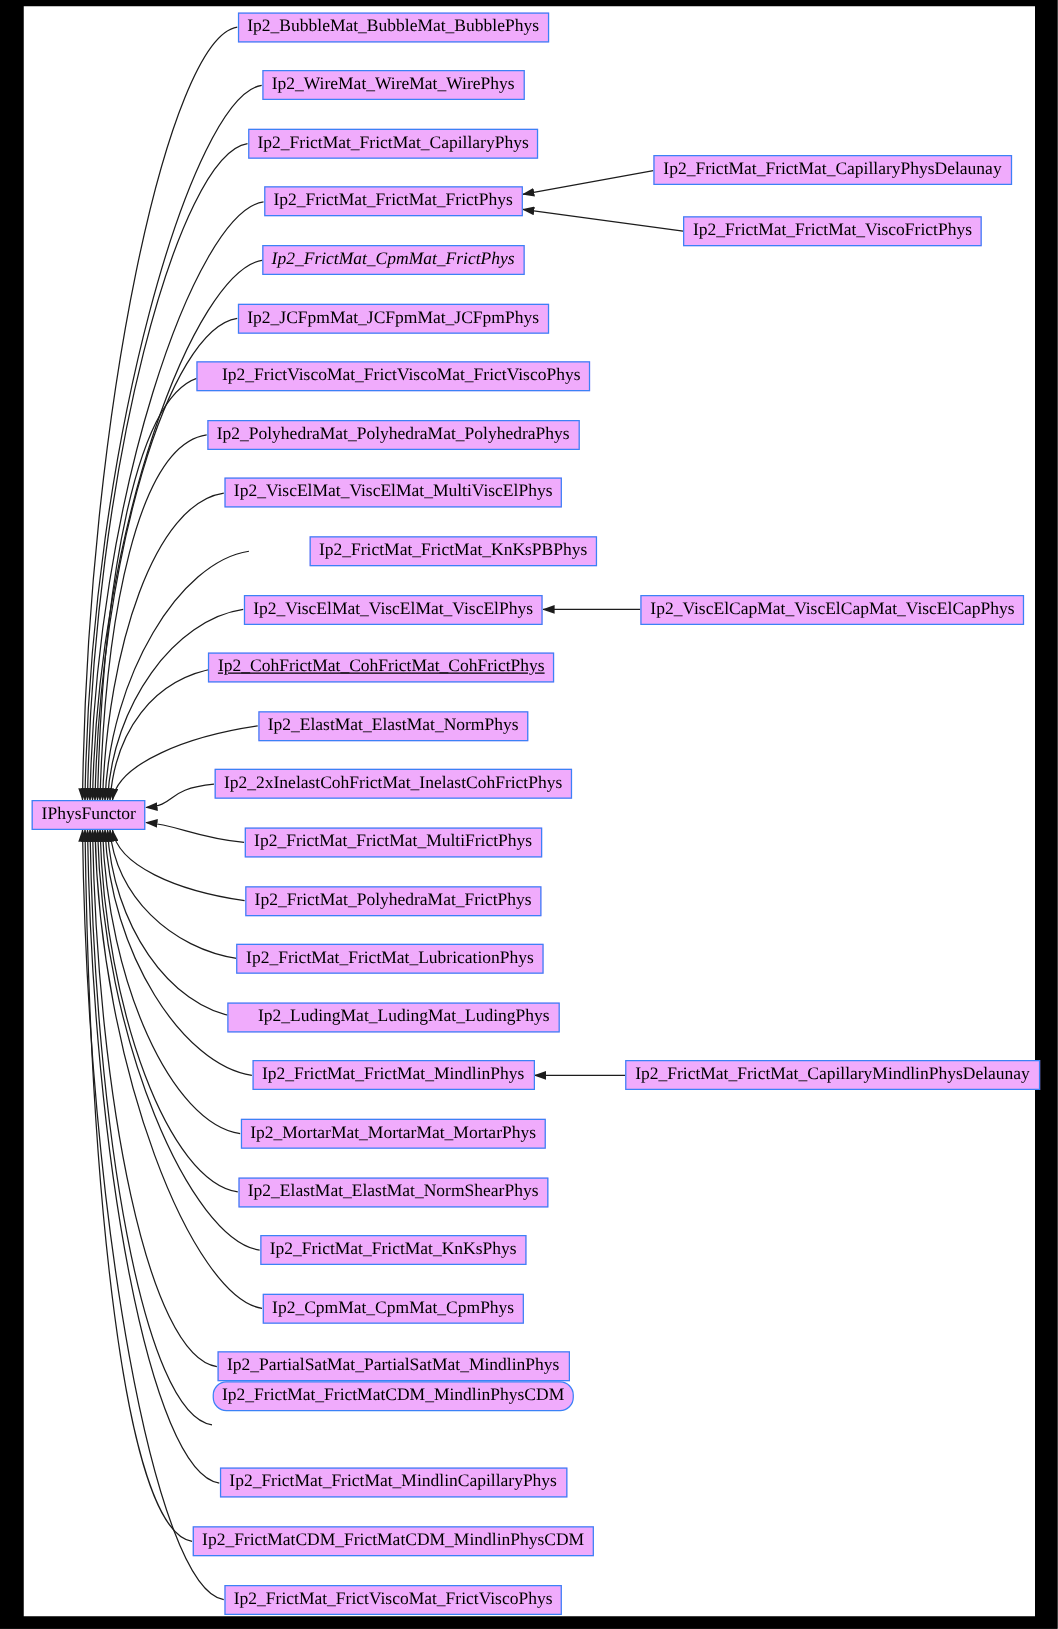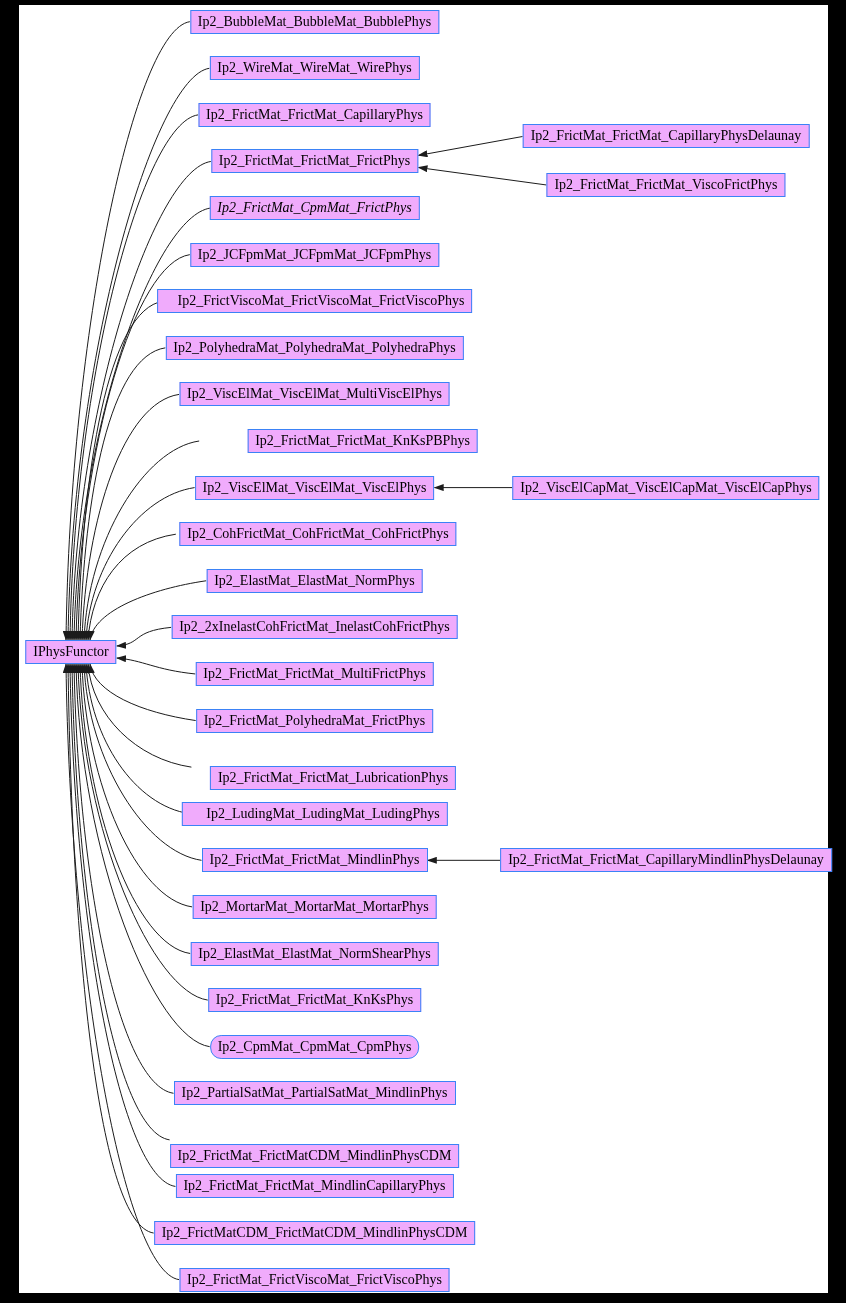--- a/index.html
+++ b/index.html
@@ -93,33 +93,33 @@
 <div class="node" style="left: 314.5px; top: 68.29px;">Ip2_WireMat_WireMat_WirePhys</div>
 <div class="node" style="left: 314.5px; top: 114.88px;">Ip2_FrictMat_FrictMat_CapillaryPhys</div>
 <div class="node" style="left: 314.5px; top: 161.47px;">Ip2_FrictMat_FrictMat_FrictPhys</div>
 <div class="node" style="left: 314.5px; top: 208.06px; font-style: italic;">Ip2_FrictMat_CpmMat_FrictPhys</div>
 <div class="node" style="left: 314.5px; top: 254.65px;">Ip2_JCFpmMat_JCFpmMat_JCFpmPhys</div>
 <div class="node" style="left: 314.5px; top: 301.24px; padding-left: 20px;">Ip2_FrictViscoMat_FrictViscoMat_FrictViscoPhys</div>
 <div class="node" style="left: 314.5px; top: 347.83px;">Ip2_PolyhedraMat_PolyhedraMat_PolyhedraPhys</div>
 <div class="node" style="left: 314.5px; top: 394.42px;">Ip2_ViscElMat_ViscElMat_MultiViscElPhys</div>
 <div class="node" style="left: 314.5px; top: 441.01px; margin-left: 48px;">Ip2_FrictMat_FrictMat_KnKsPBPhys</div>
 <div class="node" style="left: 314.5px; top: 487.6px;">Ip2_ViscElMat_ViscElMat_ViscElPhys</div>
-<div class="node" style="left: 318px; top: 534.19px;">Ip2_CohFrictMat_CohFrictMat_CohFrictPhys</div>
+<div class="node" style="left: 305px; top: 534.19px; text-decoration: underline;">Ip2_CohFrictMat_CohFrictMat_CohFrictPhys</div>
 <div class="node" style="left: 314.5px; top: 580.78px;">Ip2_ElastMat_ElastMat_NormPhys</div>
 <div class="node" style="left: 314.5px; top: 627.37px;">Ip2_2xInelastCohFrictMat_InelastCohFrictPhys</div>
 <div class="node" style="left: 314.5px; top: 673.96px;">Ip2_FrictMat_FrictMat_MultiFrictPhys</div>
 <div class="node" style="left: 314.5px; top: 720.55px;">Ip2_FrictMat_PolyhedraMat_FrictPhys</div>
-<div class="node" style="left: 333px; top: 767.14px; margin-top: 11px;">Ip2_FrictMat_FrictMat_LubricationPhys</div>
+<div class="node" style="left: 312px; top: 767.14px;">Ip2_FrictMat_FrictMat_LubricationPhys</div>
 <div class="node" style="left: 314.5px; top: 813.73px; padding-left: 24px;">Ip2_LudingMat_LudingMat_LudingPhys</div>
 <div class="node" style="left: 314.5px; top: 860.32px;">Ip2_FrictMat_FrictMat_MindlinPhys</div>
 <div class="node" style="left: 314.5px; top: 906.91px;">Ip2_MortarMat_MortarMat_MortarPhys</div>
 <div class="node" style="left: 314.5px; top: 953.5px;">Ip2_ElastMat_ElastMat_NormShearPhys</div>
 <div class="node" style="left: 314.5px; top: 1000.09px; text-align: center;">Ip2_FrictMat_FrictMat_KnKsPhys</div>
-<div class="node" style="left: 314.5px; top: 1046.68px; border-radius: 11px;">Ip2_CpmMat_CpmMat_CpmPhys</div>
+<div class="node" style="left: 314.5px; top: 1046.68px;">Ip2_CpmMat_CpmMat_CpmPhys</div>
 <div class="node" style="left: 314.5px; top: 1093.27px;">Ip2_PartialSatMat_PartialSatMat_MindlinPhys</div>
-<div class="node" style="left: 314.5px; top: 1156px;">Ip2_FrictMat_FrictMatCDM_MindlinPhysCDM</div>
+<div class="node" style="left: 314.5px; top: 1117px; border-radius: 11px;">Ip2_FrictMat_FrictMatCDM_MindlinPhysCDM</div>
 <div class="node" style="left: 314.5px; top: 1186.45px; text-align: center;">Ip2_FrictMat_FrictMat_MindlinCapillaryPhys</div>
 <div class="node" style="left: 314.5px; top: 1233.04px;">Ip2_FrictMatCDM_FrictMatCDM_MindlinPhysCDM</div>
 <div class="node" style="left: 314.5px; top: 1279.63px;">Ip2_FrictMat_FrictViscoMat_FrictViscoPhys</div>
 <div class="node" style="left: 666px; top: 136.47px;">Ip2_FrictMat_FrictMat_CapillaryPhysDelaunay</div>
 <div class="node" style="left: 666px; top: 184.97px;">Ip2_FrictMat_FrictMat_ViscoFrictPhys</div>
 <div class="node" style="left: 666px; top: 487.6px;">Ip2_ViscElCapMat_ViscElCapMat_ViscElCapPhys</div>
 <div class="node" style="left: 666px; top: 860.32px;">Ip2_FrictMat_FrictMat_CapillaryMindlinPhysDelaunay</div>
 
 </body></html>

